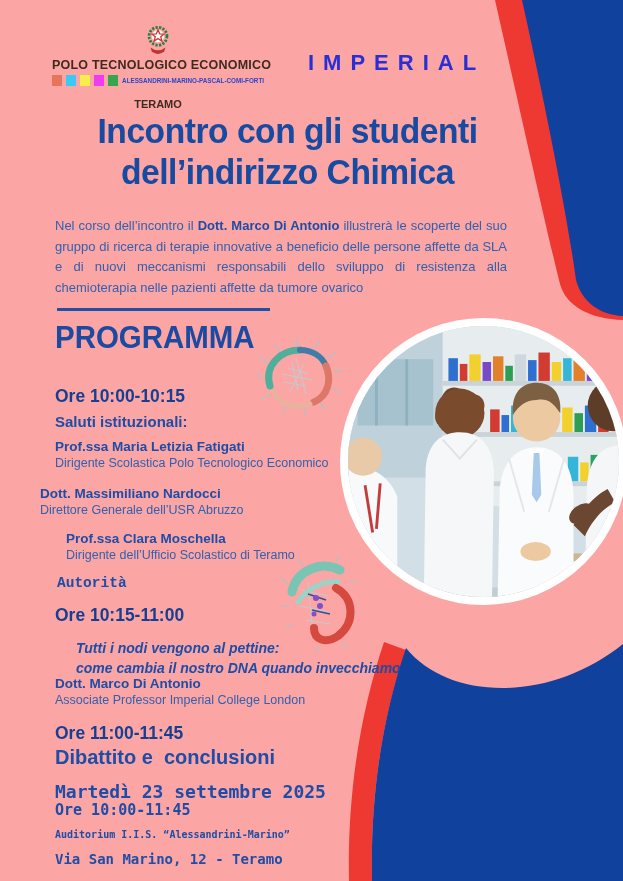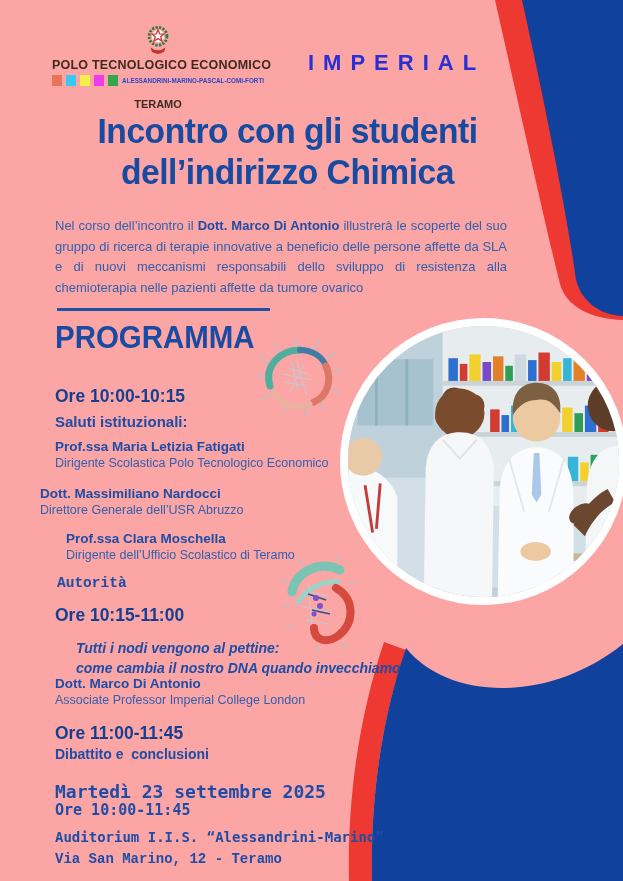--- a/index.html
+++ b/index.html
@@ -43,22 +43,22 @@
   .time-h{font-size:18px;font-weight:bold;color:var(--navy);transform:scaleX(.97);transform-origin:0 0;white-space:nowrap;}
   .sub-h{font-size:15px;font-weight:bold;color:var(--blue);white-space:pre-wrap;}
   .p-name{font-size:13.5px;font-weight:bold;color:var(--blue);white-space:nowrap;}
   .p-role{font-size:12.5px;color:var(--body-blue);margin-top:2px;white-space:nowrap;}
   .talk-title{font-size:14px;font-weight:bold;font-style:italic;color:var(--blue);line-height:20px;white-space:nowrap;}
   .note-h{font-size:14.5px;font-weight:bold;color:var(--blue);font-family:Liberation Mono, monospace;}
   
   .mono-line{font-family:"DejaVu Sans Mono","Liberation Mono",monospace;font-weight:bold;color:#1d4da6;white-space:nowrap;}
   .ev-date{left:55px;top:781px;font-size:18px;}
   .ev-time{left:55px;top:801px;font-size:15px;}
-  .ev-venue{left:55px;top:829px;font-size:14px;}
-  .ev-addr{left:55px;top:851px;font-size:14px;font-family:Liberation Mono, monospace;}
+  .ev-venue{left:55px;top:829px;font-size:10px;}
+  .ev-addr{left:55px;top:851px;font-size:14px;}
   
   .bg-shapes{left:0;top:0;width:623px;height:881px;pointer-events:none;}
   .photo-circle{
     left:340px;top:318px;width:287px;height:287px;border-radius:50%;
     border:8px solid #ffffff;box-sizing:border-box;overflow:hidden;background:#d3dfe6;
   }
   .photo-circle svg{display:block;width:100%;height:100%;}
   .mol1{left:254px;top:338px;width:90px;height:80px;}
   .mol2{left:278px;top:554px;width:80px;height:100px;}
 </style>
@@ -130,21 +130,21 @@
   <div class="abs" style="left:37px;top:638px;margin-left:39px;">
     <div class="talk-title">Tutti i nodi vengono al pettine:</div>
     <div class="talk-title">come cambia il nostro DNA quando invecchiamo</div>
   </div>
   <div class="abs" style="left:55px;top:676px;">
     <div class="p-name">Dott. Marco Di Antonio</div>
     <div class="p-role">Associate Professor Imperial College London</div>
   </div>
 
   <div class="abs time-h" style="left:55px;top:723px;">Ore 11:00-11:45</div>
-  <div class="abs sub-h" style="left:55px;top:746px;font-size:14px;">Dibattito e  conclusioni</div>
+  <div class="abs sub-h" style="left:55px;top:746px;font-size:20px;">Dibattito e  conclusioni</div>
 
   <div class="abs mono-line ev-date">Martedì 23 settembre 2025</div>
   <div class="abs mono-line ev-time">Ore 10:00-11:45</div>
   <div class="abs mono-line ev-venue">Auditorium I.I.S. “Alessandrini-Marino”</div>
   <div class="abs mono-line ev-addr">Via San Marino, 12 - Teramo</div>
 
   <svg class="abs mol1" viewBox="0 0 90 80" aria-hidden="true">
     <g stroke="#b6bfc4" stroke-width="1.3">
       <line x1="10" y1="40" x2="2" y2="36"></line>
         <line x1="14" y1="26" x2="6" y2="18"></line>

